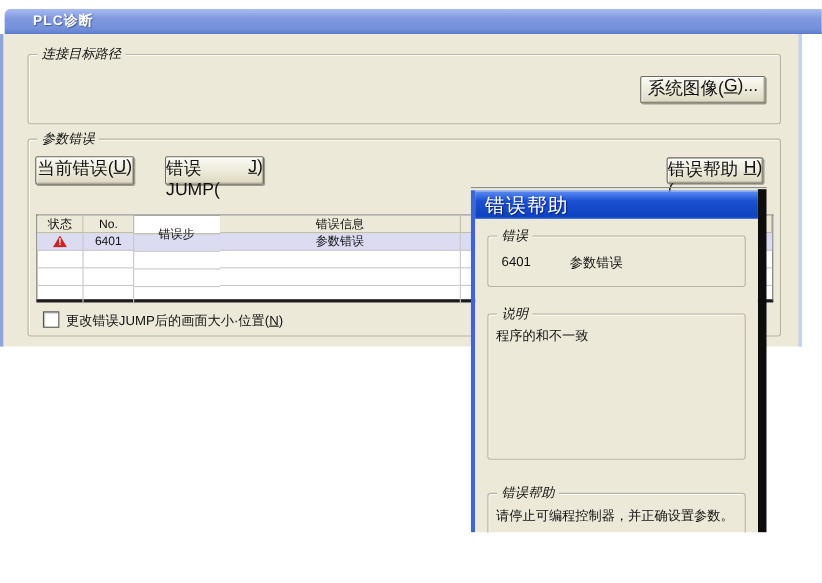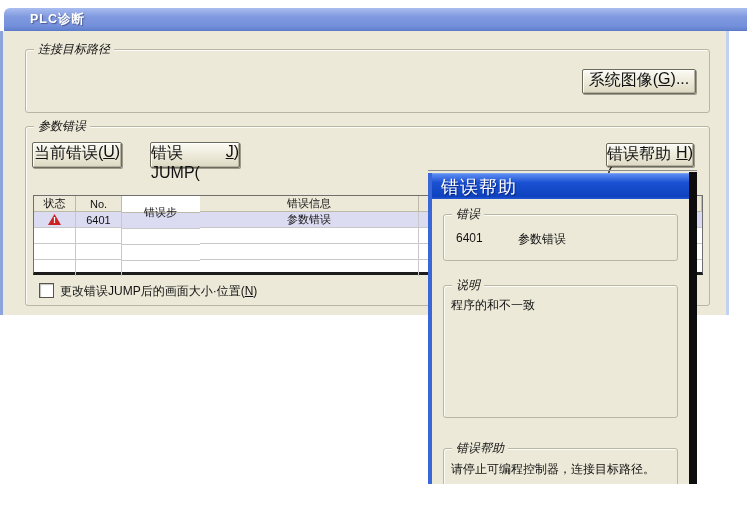--- a/index.html
+++ b/index.html
@@ -145,17 +145,17 @@
       <span class="ptext" style="left:74px;top:16px;">参数错误</span>
     </div>
 
     <div class="gbox" style="top:86px;height:131px;">
       <span class="glabel">说明</span>
       <span class="ptext" style="left:7px;top:11px;">程序的和不一致</span>
     </div>
 
     <div class="gbox" style="top:249px;height:80px;">
       <span class="glabel">错误帮助</span>
-      <span class="ptext" style="left:7px;top:12px;white-space:nowrap;">请停止可编程控制器，连接目标路径。</span>
+      <span class="ptext" style="left:7px;top:12px;white-space:nowrap;">请停止可编程控制器，并正确设置参数。</span>
     </div>
 
   </div>
 </div>
 
 </body></html>

